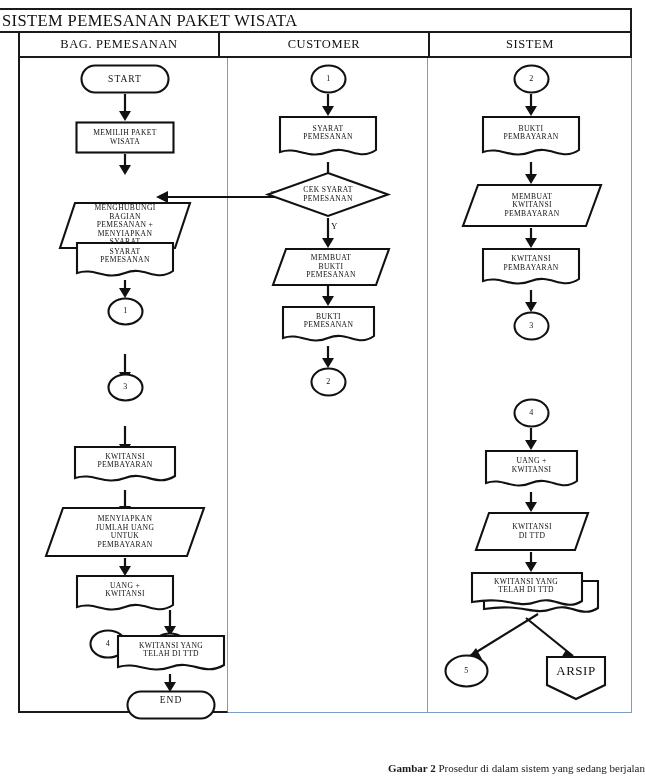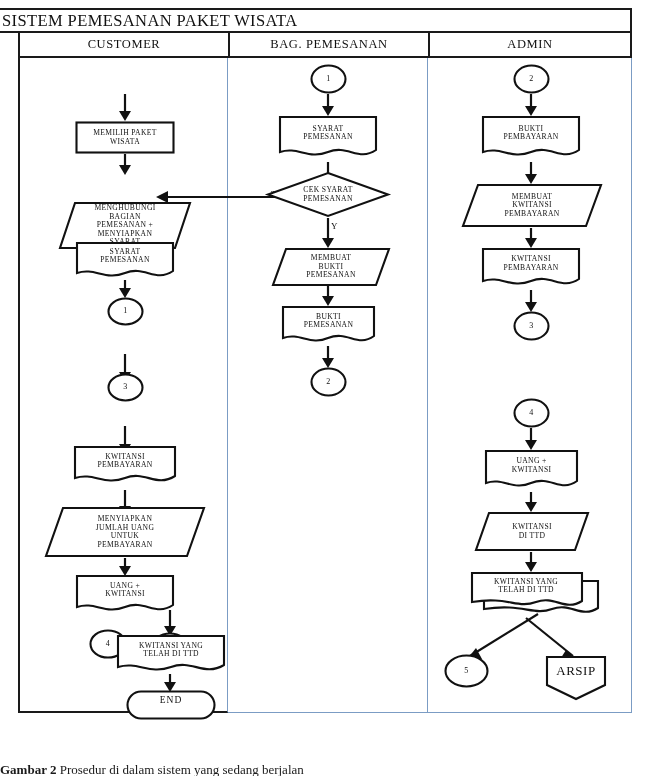--- a/index.html
+++ b/index.html
@@ -65,38 +65,38 @@
 
   
   .edges{position:absolute;left:0;top:0;width:614px;height:655px;overflow:visible;pointer-events:none;}
   .edge{stroke:#111;stroke-width:2.2;fill:none;}
   .ehead{fill:#111;}
   .branch-lbl{
     position:absolute;font-size:9px;font-family:"Liberation Serif",serif;
   }
 
   .caption{
-    position:absolute;left:0;top:762px;width:645px;text-align:left;
-    font-size:13px;color:#1a1a1a;overflow:hidden;height:14px;
+    position:absolute;left:0;top:762px;width:645px;text-align:right;
+    font-size:11px;color:#1a1a1a;overflow:hidden;height:14px;
   }
   .caption b{font-weight:bold;}
 </style>
 </head>
 <body>
 
 <div id="frame">
 
   <div class="title-bar">
     <span>SISTEM PEMESANAN PAKET WISATA</span>
   </div>
 
   <div class="header-row">
+    <div class="hcell c2">BAG. PEMESANAN</div>
     <div class="hcell c1">CUSTOMER</div>
-    <div class="hcell c2">BAG. PEMESANAN</div>
-    <div class="hcell c3">ADMIN</div>
+    <div class="hcell c3">SISTEM</div>
   </div>
 
   <div class="body-row">
     <div class="lane l1"></div>
     <div class="lane l2"></div>
     <div class="lane l3"></div>
 
     <svg class="edges" viewBox="0 0 614 655">
 
       <path class="edge" d="M107,36 L107,55"></path>      
@@ -152,20 +152,26 @@
 
       <path class="edge" d="M520,556 L452,598"></path>    
         <polygon class="ehead" points="458,590 464,601 446,605"></polygon>
       <path class="edge" d="M508,560 L555,598"></path>    
         <polygon class="ehead" points="548,592 541,603 562,606"></polygon>
     </svg>
 
     <div class="branch-lbl" style="left:253px;top:131px;">T</div>
     <div class="branch-lbl" style="left:313px;top:163px;">Y</div>
 
+    <div class="node term" style="left:62px;top:6px;width:90px;height:30px;">
+      <svg width="90" height="30" viewBox="0 0 90 30">
+          <rect class="shp" x="1.5" y="1.5" width="87" height="27" rx="13.5"></rect>
+        </svg>
+      <div class="lbl">START</div>
+    </div>
 
     <div class="node" style="left:57px;top:63px;width:100px;height:33px;">
       <svg width="100" height="33" viewBox="0 0 100 33">
           <rect class="shp" x="1.5" y="1.5" width="97" height="30"></rect>
         </svg>
       <div class="lbl">MEMILIH PAKET
 WISATA</div>
     </div>
 
     <div class="node" style="left:40px;top:115px;width:134px;height:49px;margin-top:28px;">

